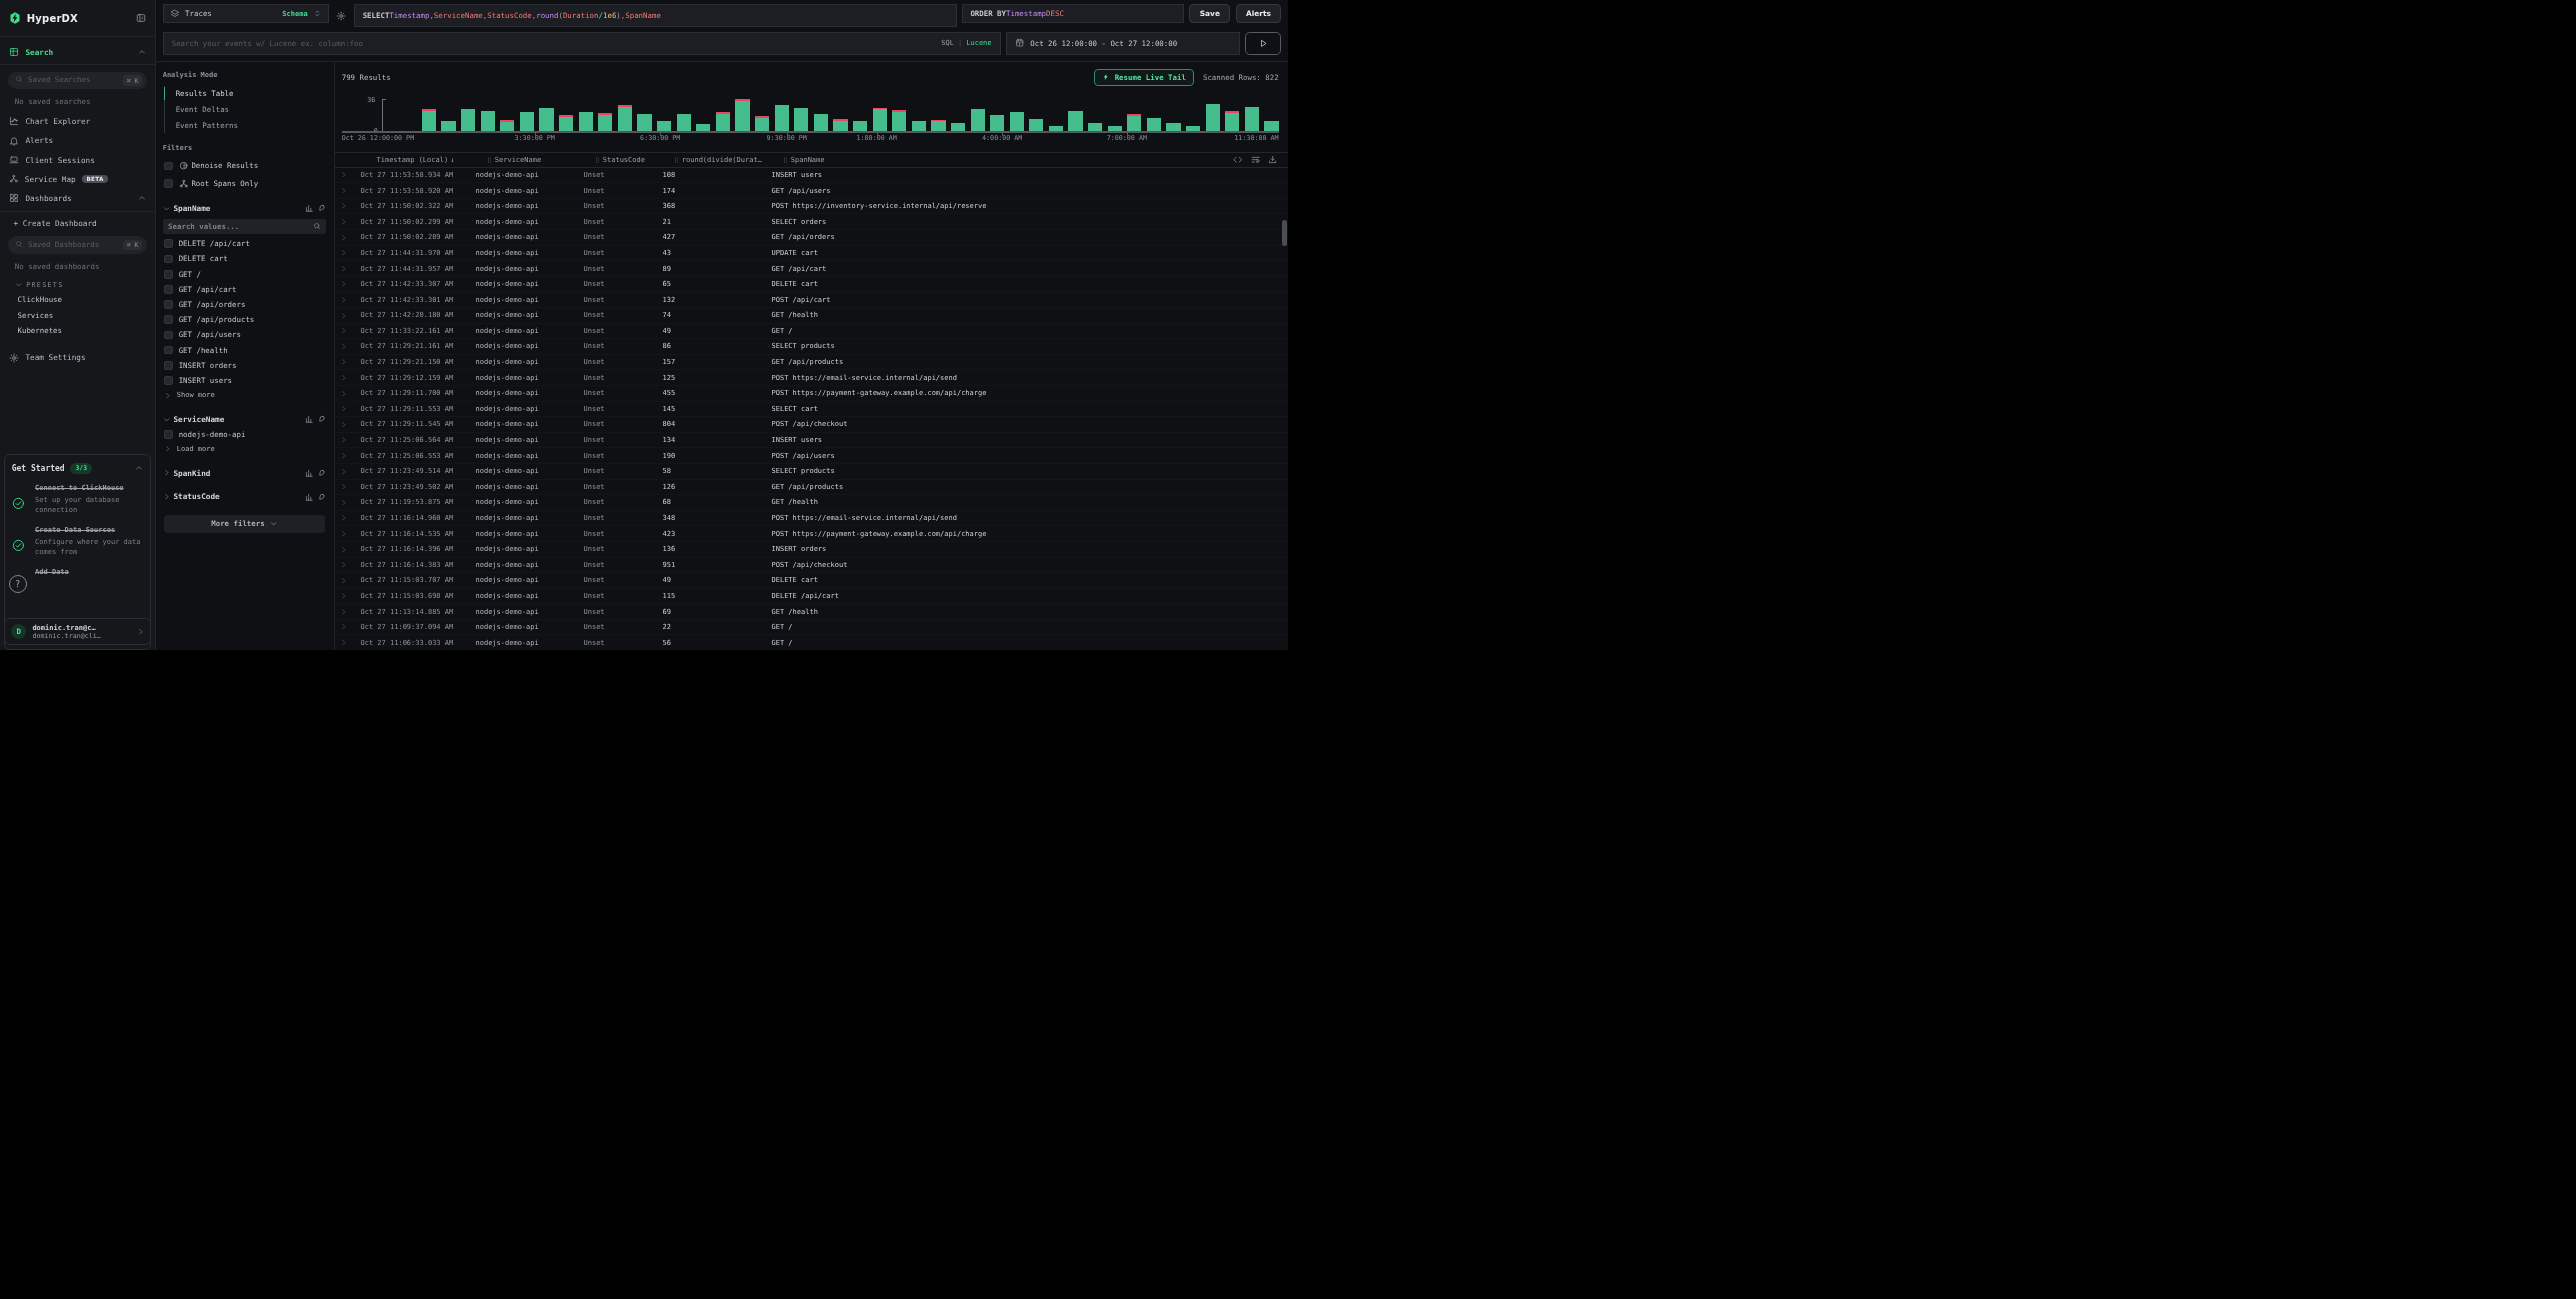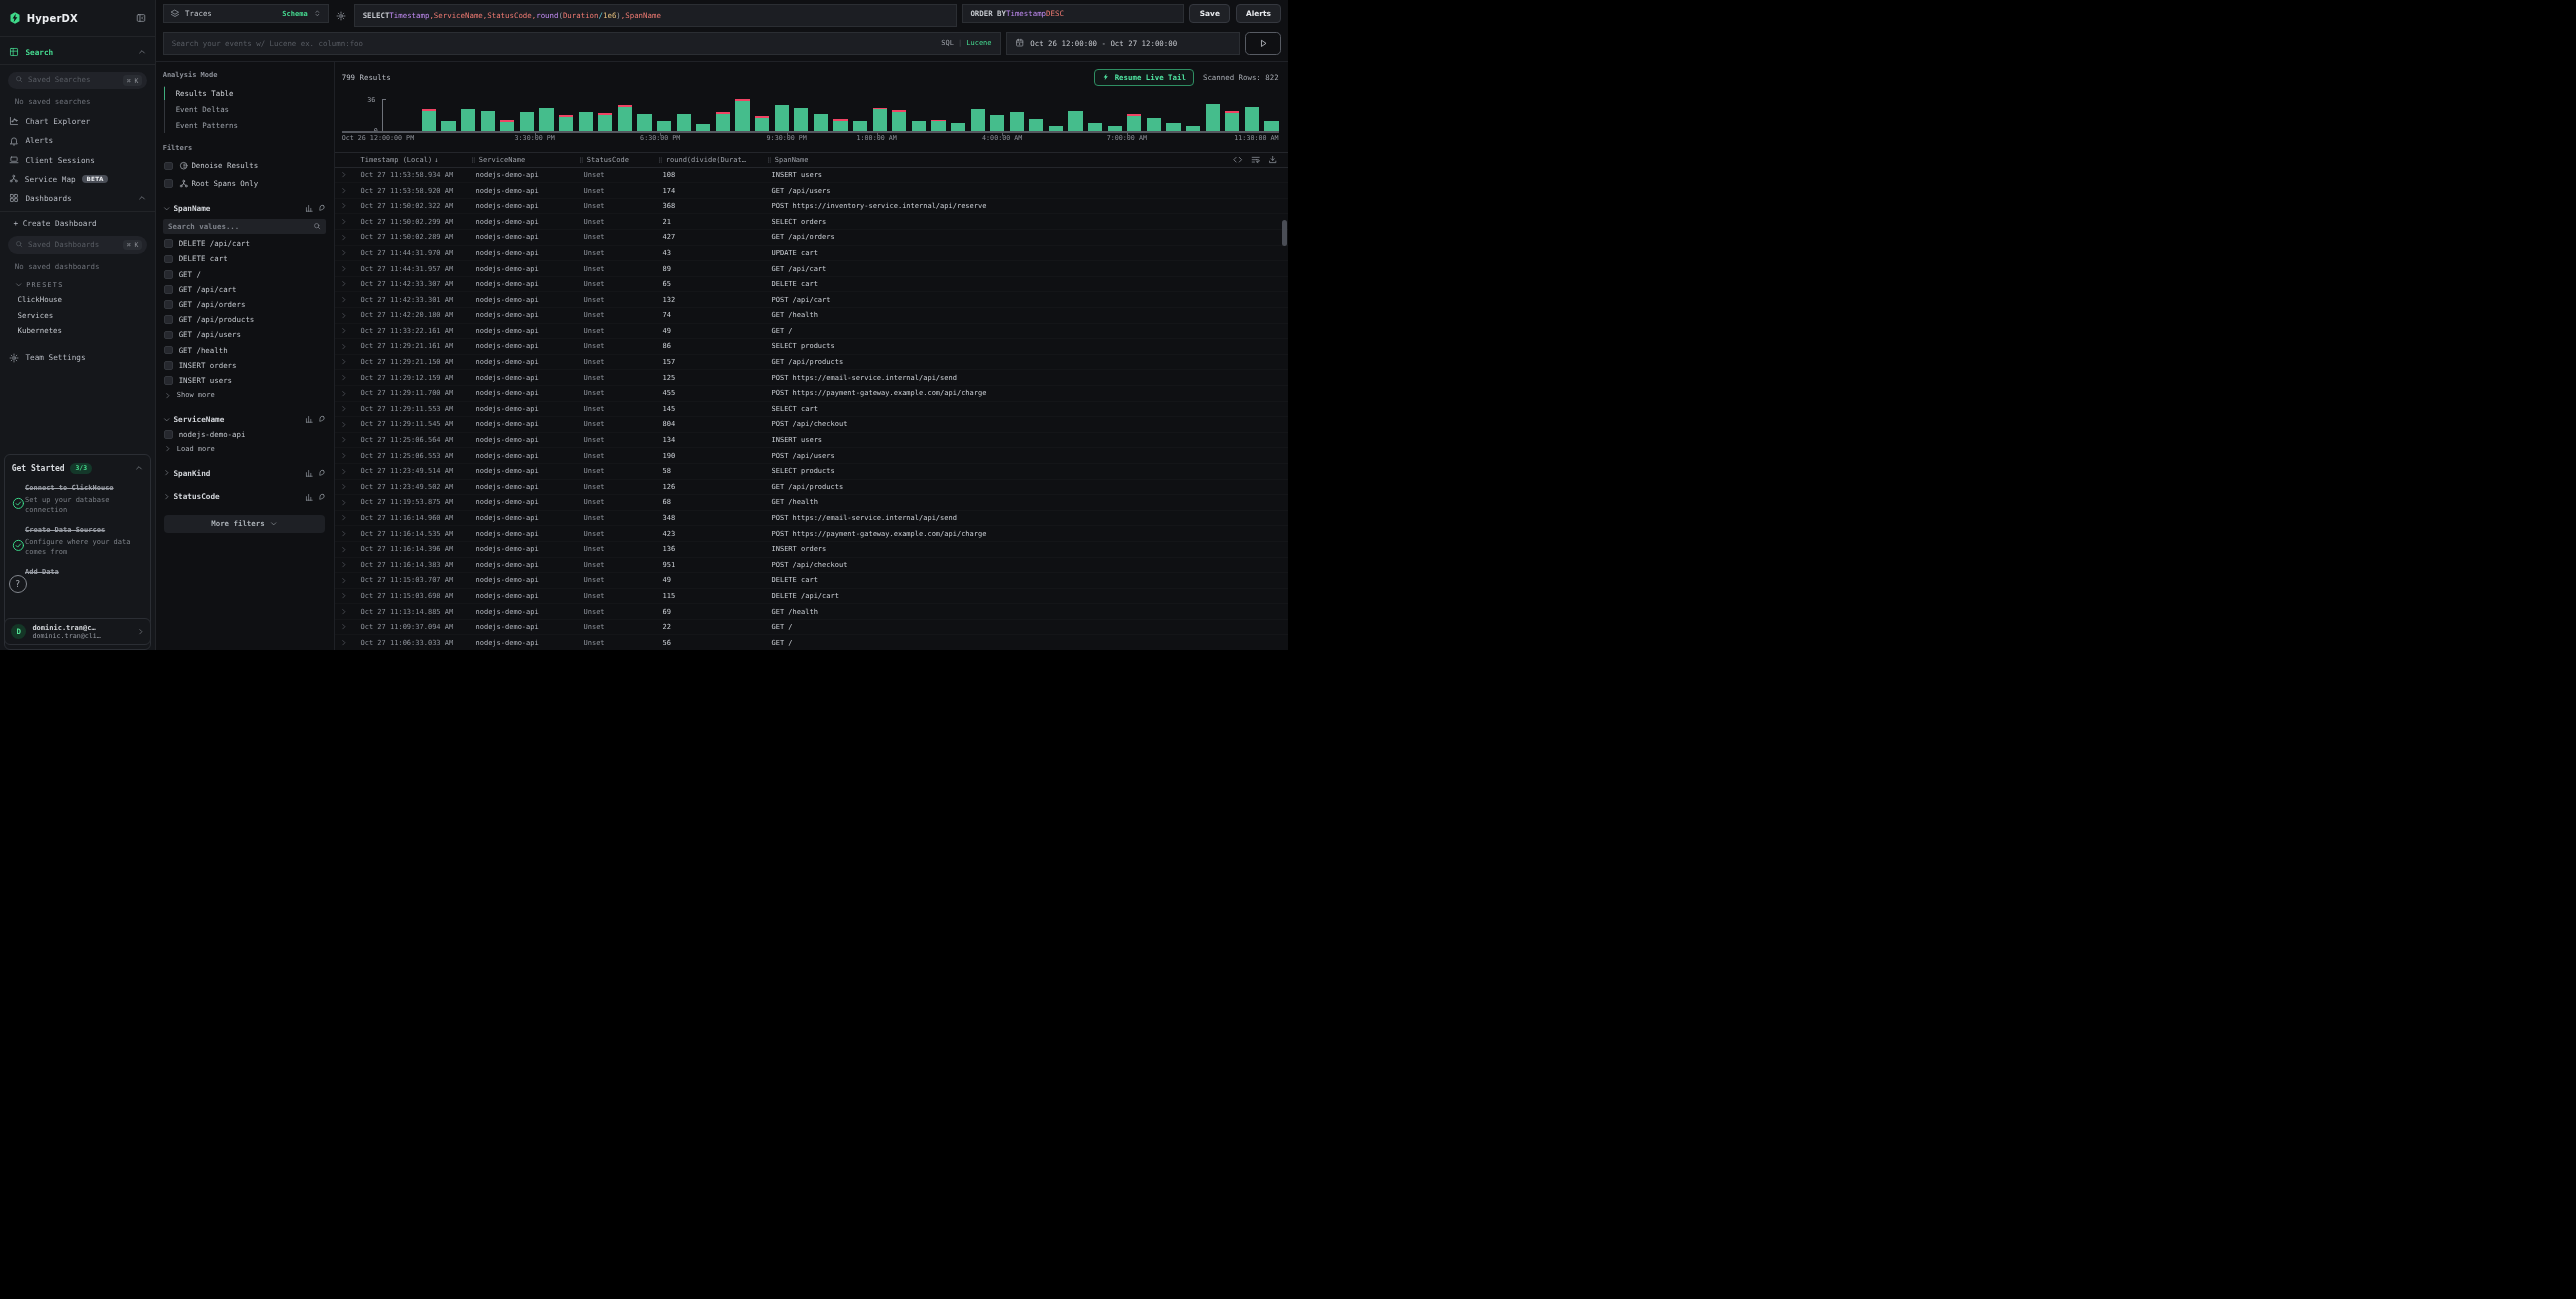--- a/index.html
+++ b/index.html
@@ -37,21 +37,21 @@
   .presets-head{ display:flex; align-items:center; gap:4px; color:#8a8e96; font-size:6.7px; letter-spacing:1.3px; padding:4.7px 9.4px 2.7px 14.8px; cursor:pointer; }
   .preset-item{ padding:3.4px 9.4px 3.4px 17.5px; font-size:7.4px; color:#c0c4ca; cursor:pointer; }
   .team-settings{ margin-top:9.4px; }
 
   
   .gs-card{ position:relative; margin:auto 4px 0 4px; height:196px; border:0.7px solid #2b2e34; border-radius:6px; padding:8px 6.7px 0 6.7px; overflow:hidden; background:var(--panel); }
   .gs-head{ display:flex; align-items:center; gap:5.4px; }
   .gs-title{ font-weight:bold; font-size:8px; color:#d7dade; }
   .gs-badge{ background:#14382a; color:#45dd8c; font-weight:bold; font-size:6.4px; border-radius:6px; padding:1.3px 5.4px; }
   .gs-head .ic{ margin-left:auto; color:#9aa0a8; }
-  .gs-item{ display:flex; gap:0; margin-top:9.4px; }
+  .gs-item{ display:flex; gap:10px; margin-top:9.4px; }
   .gs-ic-col{ width:13.4px; display:flex; justify-content:center; padding-top:9.4px; color:#3ddc8c; }
   .gs-item.third .gs-ic-col{ visibility:hidden; }
   .gs-txt{ flex:1; min-width:0; }
   .gs-item-title{ color:#9b9fa7; font-size:7px; font-weight:bold; text-decoration:line-through; line-height:1.55; }
   .gs-item-desc{ color:#7c8087; font-size:7px; line-height:1.45; margin-top:1.3px; }
   .help-circle{ position:absolute; left:8.7px; top:575px; width:18px; height:18px; border:1px solid #82868d; border-radius:50%; color:#a7abb2; display:flex; align-items:center; justify-content:center; font-size:8.7px; background:var(--panel); z-index:4; cursor:pointer; }
   .user-card{ position:absolute; left:4px; right:4px; bottom:4.7px; display:flex; align-items:center; gap:6px; border:0.7px solid #2b2e34; border-radius:6px; background:var(--panel); padding:4.7px 6px; z-index:3; cursor:pointer; }
   .avatar{ width:15.4px; height:15.4px; border-radius:50%; background:#143626; color:#4fdf92; font-weight:bold; font-size:7.4px; display:flex; align-items:center; justify-content:center; }
   .user-lines{ flex:1; min-width:0; }
   .user-name{ font-weight:bold; font-size:7px; color:#d6d9dd; white-space:nowrap; overflow:hidden; }
@@ -129,21 +129,21 @@
   .ylab{ position:absolute; color:#9ca0a8; font-size:6.7px; }
   .ylab.top{ left:25.5px; top:-3.4px; }
   .ylab.zero{ left:32px; top:27.5px; }
   .xlabels{ position:absolute; left:0; right:0; top:35px; height:9.4px; color:#8d9199; font-size:6.7px; }
   .xlab{ position:absolute; white-space:nowrap; transform:translateX(-50%); }
   .xlab.first{ transform:none; left:0 !important; }
   .xlab.last{ transform:none; right:0; }
   .xtick{ position:absolute; top:-1.3px; width:0.7px; height:3.4px; background:#55585f; }
 
   .thead{ position:relative; display:grid; grid-template-columns:17.5px 115px 108px 79px 109px 1fr; margin-top:9.4px; border-top:0.7px solid #24262b; border-bottom:0.7px solid #24262b; height:16px; align-items:center; color:#9da1a9; font-size:7px; }
-  .th{ display:flex; align-items:flex-start; gap:2px; padding-left:8px; overflow:hidden; white-space:nowrap; cursor:pointer; }
+  .th{ display:flex; align-items:flex-start; gap:2px; padding-left:8px; overflow:hidden; white-space:nowrap; cursor:pointer;margin-left:16px; }
   .th .grip{ color:#7a7e86; margin-left:-5.4px; }
   .th-icons{ position:absolute; right:10.7px; display:flex; gap:8px; color:#9aa0a8; }
   .th-icons .ic{ cursor:pointer; }
   .tbody{ flex:1; overflow:hidden; }
   .trow{ display:grid; grid-template-columns:17.5px 115px 108px 79px 109px 1fr; height:15.6px; align-items:center; border-bottom:0.7px solid rgba(255,255,255,0.025); font-size:7px; white-space:nowrap; cursor:pointer; }
   .rchev{ color:#6f737b; display:flex; justify-content:center; }
   .c{ padding-left:8px; overflow:hidden; }
   .c-ts{ color:#8f949c; }
   .c-svc{ color:#b4b8c0; }
   .c-st{ color:#8f949c; }

